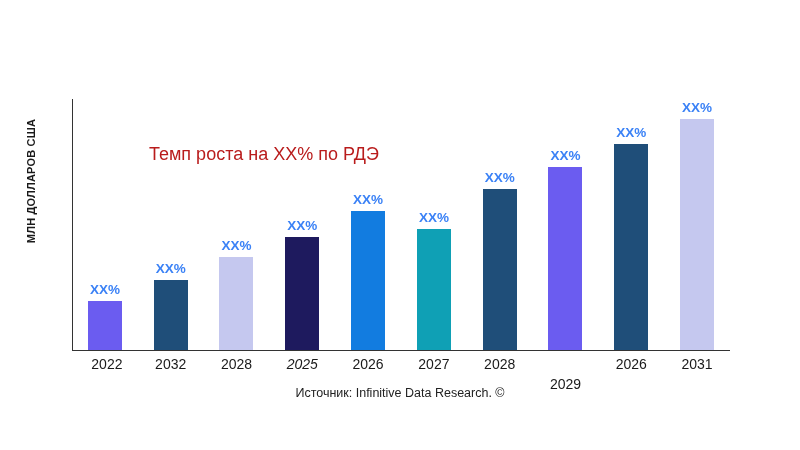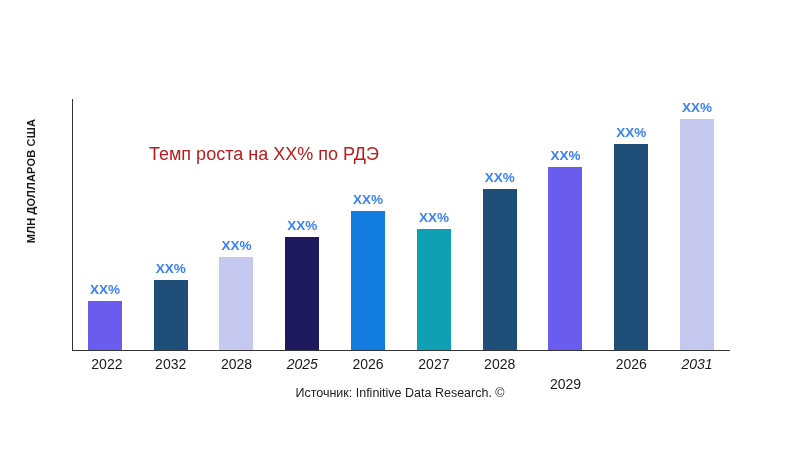--- a/index.html
+++ b/index.html
@@ -206,20 +206,20 @@
   <div class="xticks" id="xticks">
       <div class="xtick" style="left: 2px;">2022</div>
       <div class="xtick" style="left: 65.8px;">2032</div>
       <div class="xtick" style="left: 131.6px;">2028</div>
       <div class="xtick" style="left: 197.4px; font-style: italic;">2025</div>
       <div class="xtick" style="left: 263.2px; text-align: center;">2026</div>
       <div class="xtick" style="left: 329px;">2027</div>
       <div class="xtick" style="left: 394.8px;">2028</div>
       <div class="xtick" style="left: 460.6px; margin-top: 20px;">2029</div>
       <div class="xtick" style="left: 526.4px;">2026</div>
-      <div class="xtick" style="left: 592.2px; font-style: italic;">2031</div>
+      <div class="xtick" style="left: 592.2px;">2031</div>
     </div>
 
   <div class="annotation">Темп роста на XX% по РДЭ</div>
 
   <div class="source">Источник: Infinitive Data Research. ©</div>
 
 </div>
 
 </body></html>

